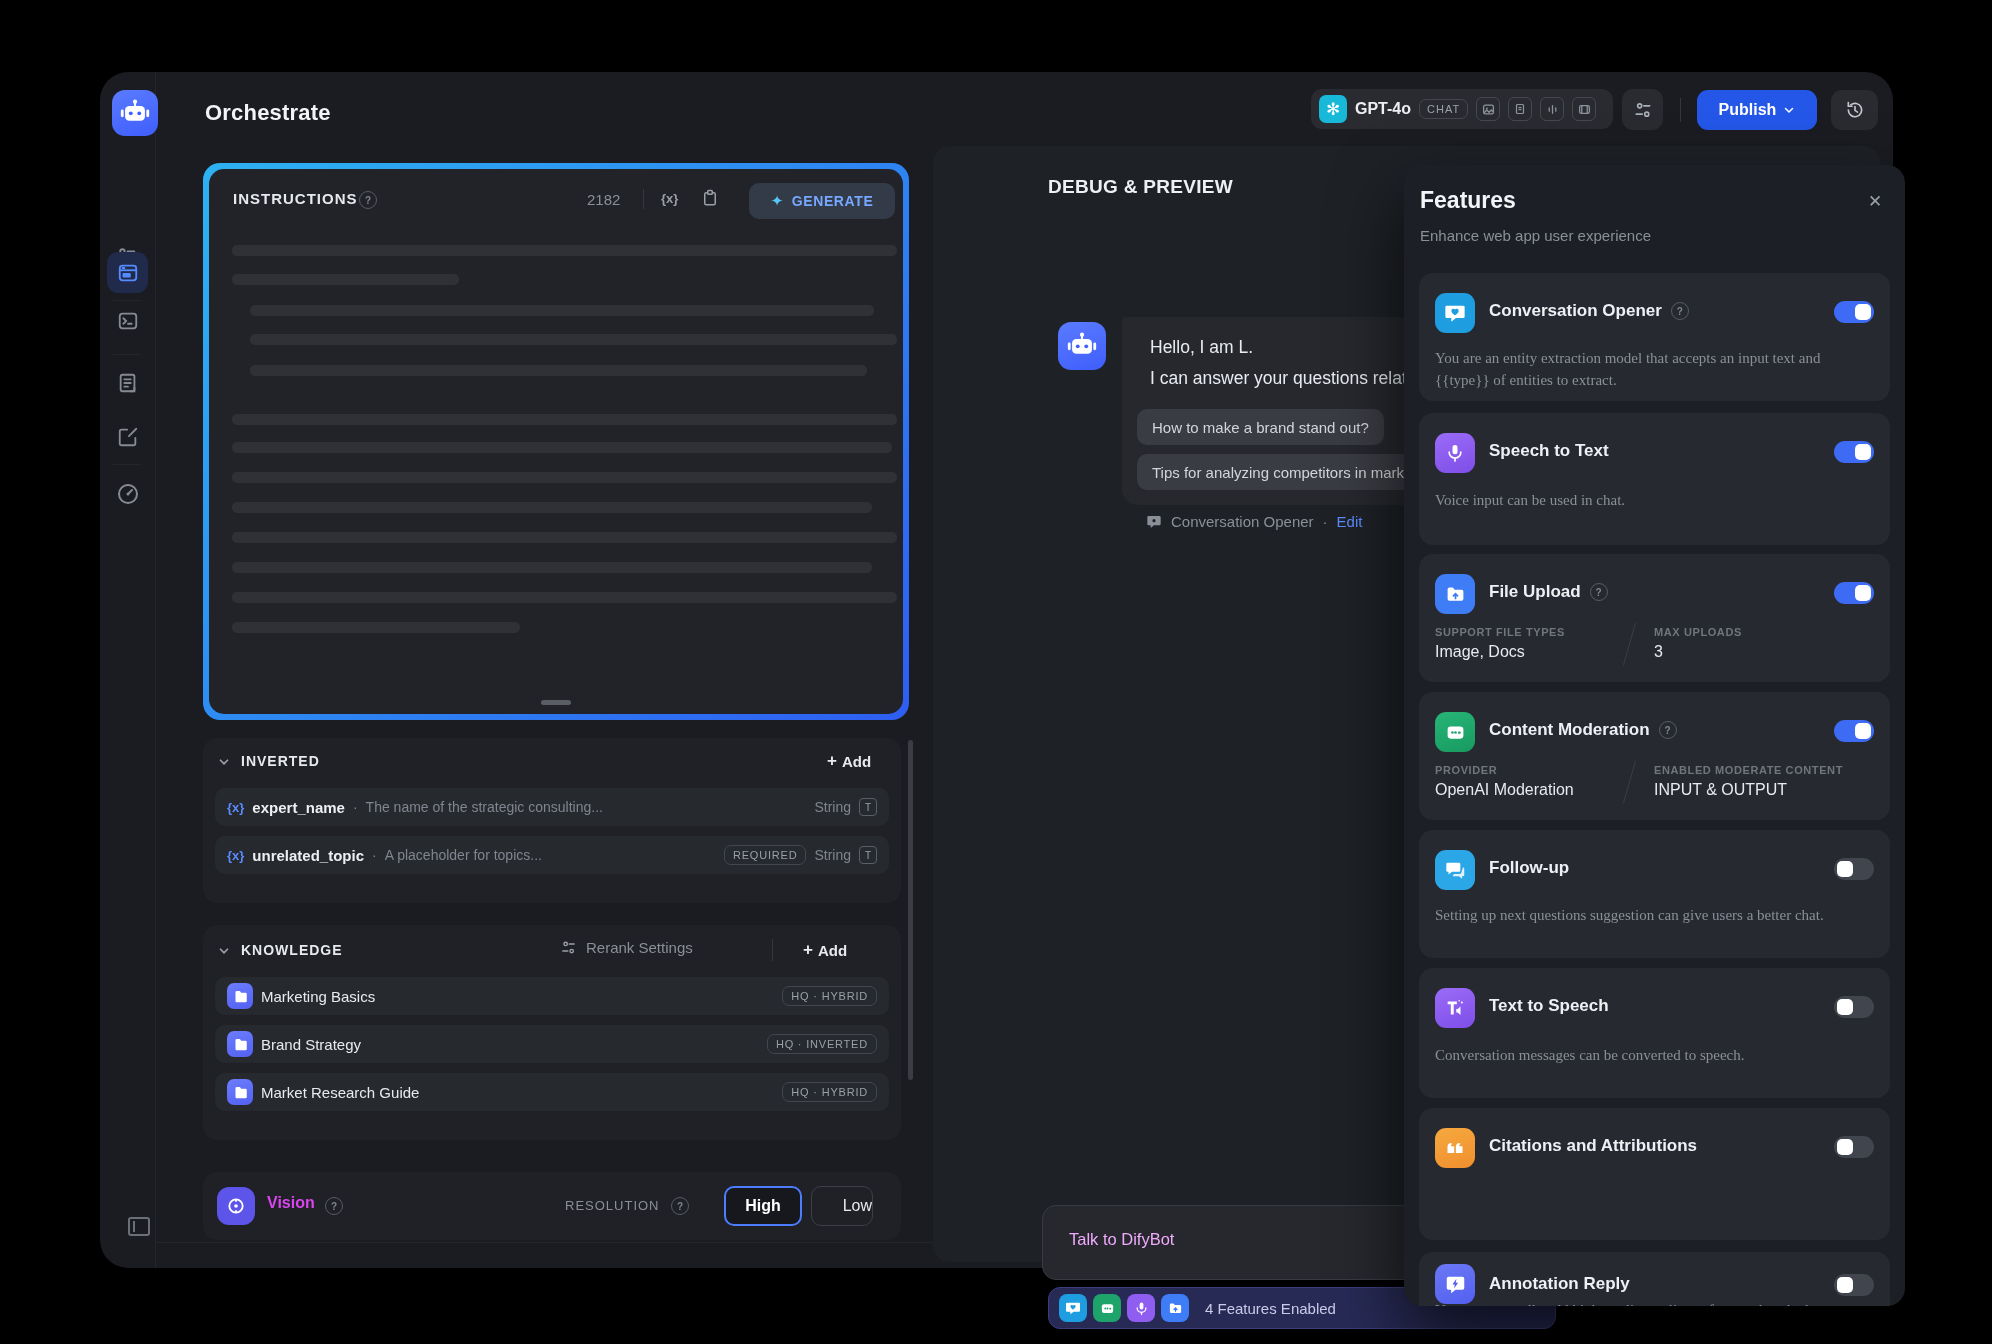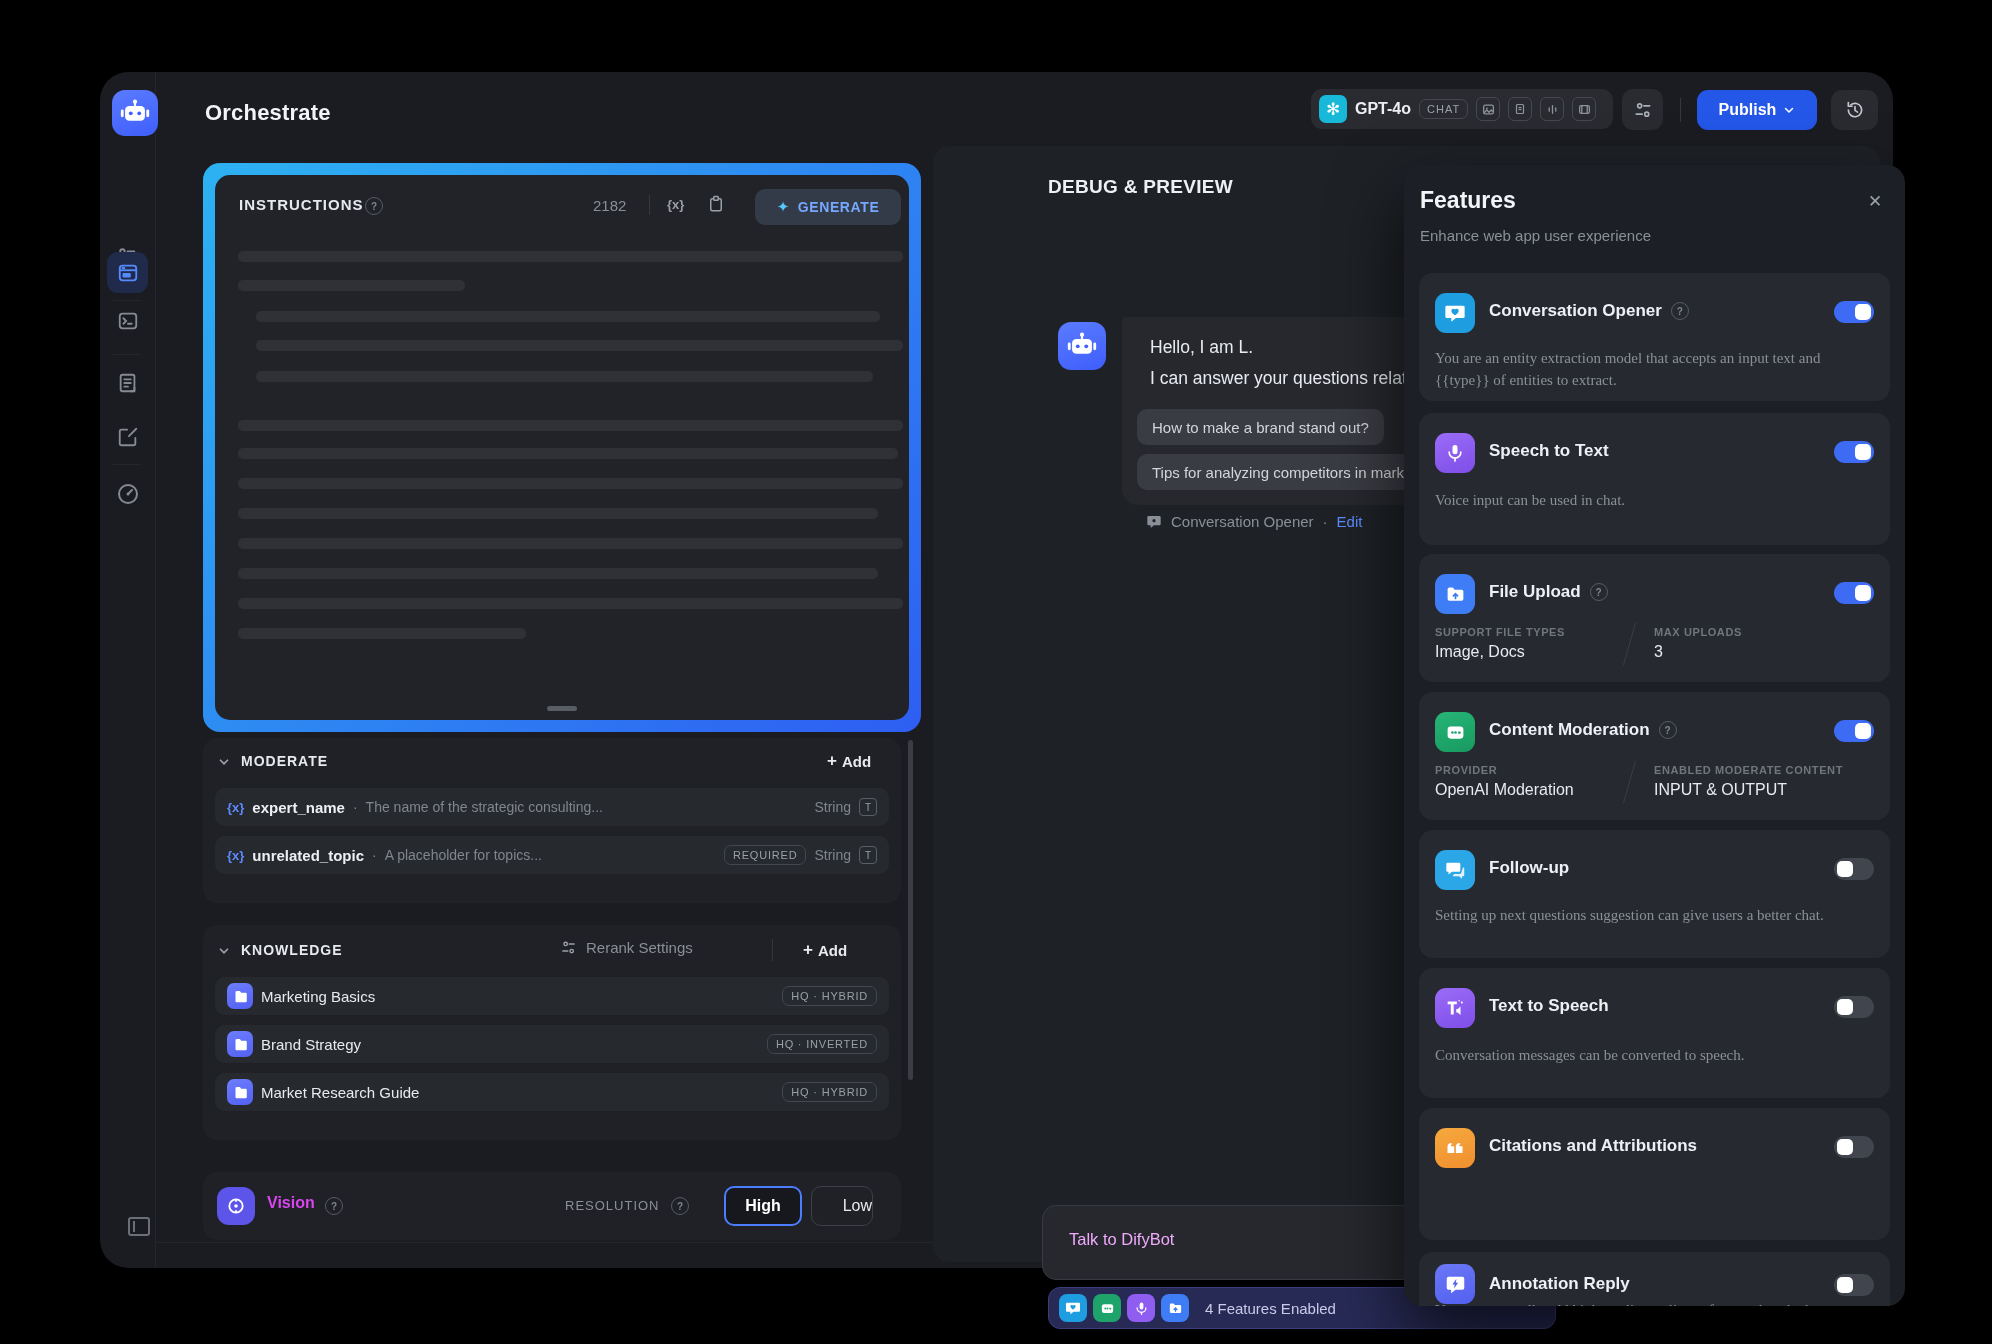--- a/index.html
+++ b/index.html
@@ -10,21 +10,21 @@
   .pane-divider{background:#24262b;}
   .ico{display:flex;align-items:center;justify-content:center;}
   .nav-ic{color:#868b93;}
   .nav-active{background:#202a4b;border-radius:11px;color:#568aff;}
   .title{color:#f2f4f7;font-size:22px;font-weight:bold;letter-spacing:.2px;}
   .pill{background:#292b30;border-radius:11px;display:flex;align-items:center;}
   .chip-badge{border:1px solid #45494f;border-radius:7px;color:#9aa0a8;font-size:11px;letter-spacing:1px;padding:3px 7px;}
   .cap-ic{width:22px;height:22px;border:1px solid #45494f;border-radius:6px;display:flex;align-items:center;justify-content:center;color:#8d939b;}
   .btn-publish{background:#2457e8;border-radius:11px;color:#fff;font-size:16px;font-weight:bold;display:flex;align-items:center;justify-content:center;gap:7px;}
   .sq-btn{background:#292b30;border-radius:11px;color:#c3c7cd;display:flex;align-items:center;justify-content:center;}
-  .instr-wrap{border-radius:17px;background:linear-gradient(135deg,#2db2f2,#2e5ef2);padding:12px;text-align:right;}
+  .instr-wrap{border-radius:17px;background:linear-gradient(135deg,#2db2f2,#2e5ef2);padding:6px;text-align:right;}
   .instr-inner{position:relative;width:694px;height:545px;border-radius:15px;background:#212328;}
   .sec-title{color:#e6e9ee;font-size:14px;font-weight:bold;letter-spacing:1px;}
   .gray{color:#8a8f98;}
   .skel{position:absolute;height:11px;border-radius:5px;background:#2f3136;}
   .gen-btn{background:#333b49;border-radius:10px;color:#77a8ff;font-size:14px;font-weight:bold;letter-spacing:.6px;display:flex;align-items:center;justify-content:center;gap:8px;}
   .section{background:#1f2126;border-radius:14px;}
   .row{position:absolute;left:12px;width:674px;height:38px;background:#26292e;border-radius:10px;display:flex;align-items:center;padding:0 12px;box-sizing:border-box;gap:8px;}
   .vx{color:#5b8cff;font-weight:bold;font-size:13px;}
   .vname{color:#eceff3;font-size:15px;font-weight:bold;}
   .vdesc{color:#80858e;font-size:14px;}
@@ -230,21 +230,21 @@
         <div class="abs" style="left:332px;top:531px;width:30px;height:5px;border-radius:3px;background:#595d64;"></div>
       </div>
     </div>
 
     <div class="abs section" style="left:103px;top:666px;width:698px;height:165px;">
       <span class="abs ico" style="left:14px;top:17px;">
         <svg width="14" height="14" viewBox="0 0 24 24" fill="none" stroke="#9aa0a8" stroke-width="3" stroke-linecap="round">
             <polyline points="6,9 12,15 18,9"></polyline>
           </svg>
       </span>
-      <span class="abs sec-title" style="left:38px;top:15px;">MODERATE</span>
+      <span class="abs sec-title" style="left:38px;top:15px;">INVERTED</span>
       <div class="abs add-btn" style="left:624px;top:13px;">
         <span style="font-size:17px;">+</span>
         <span>Add</span>
       </div>
       <div class="row" style="top:50px;">
         <span class="vx">{x}</span>
         <span class="vname">expert_name</span>
         <span class="vdesc">·</span>
         <span class="vdesc">The name of the strategic consulting...</span>
         <span style="flex:1;"></span>

